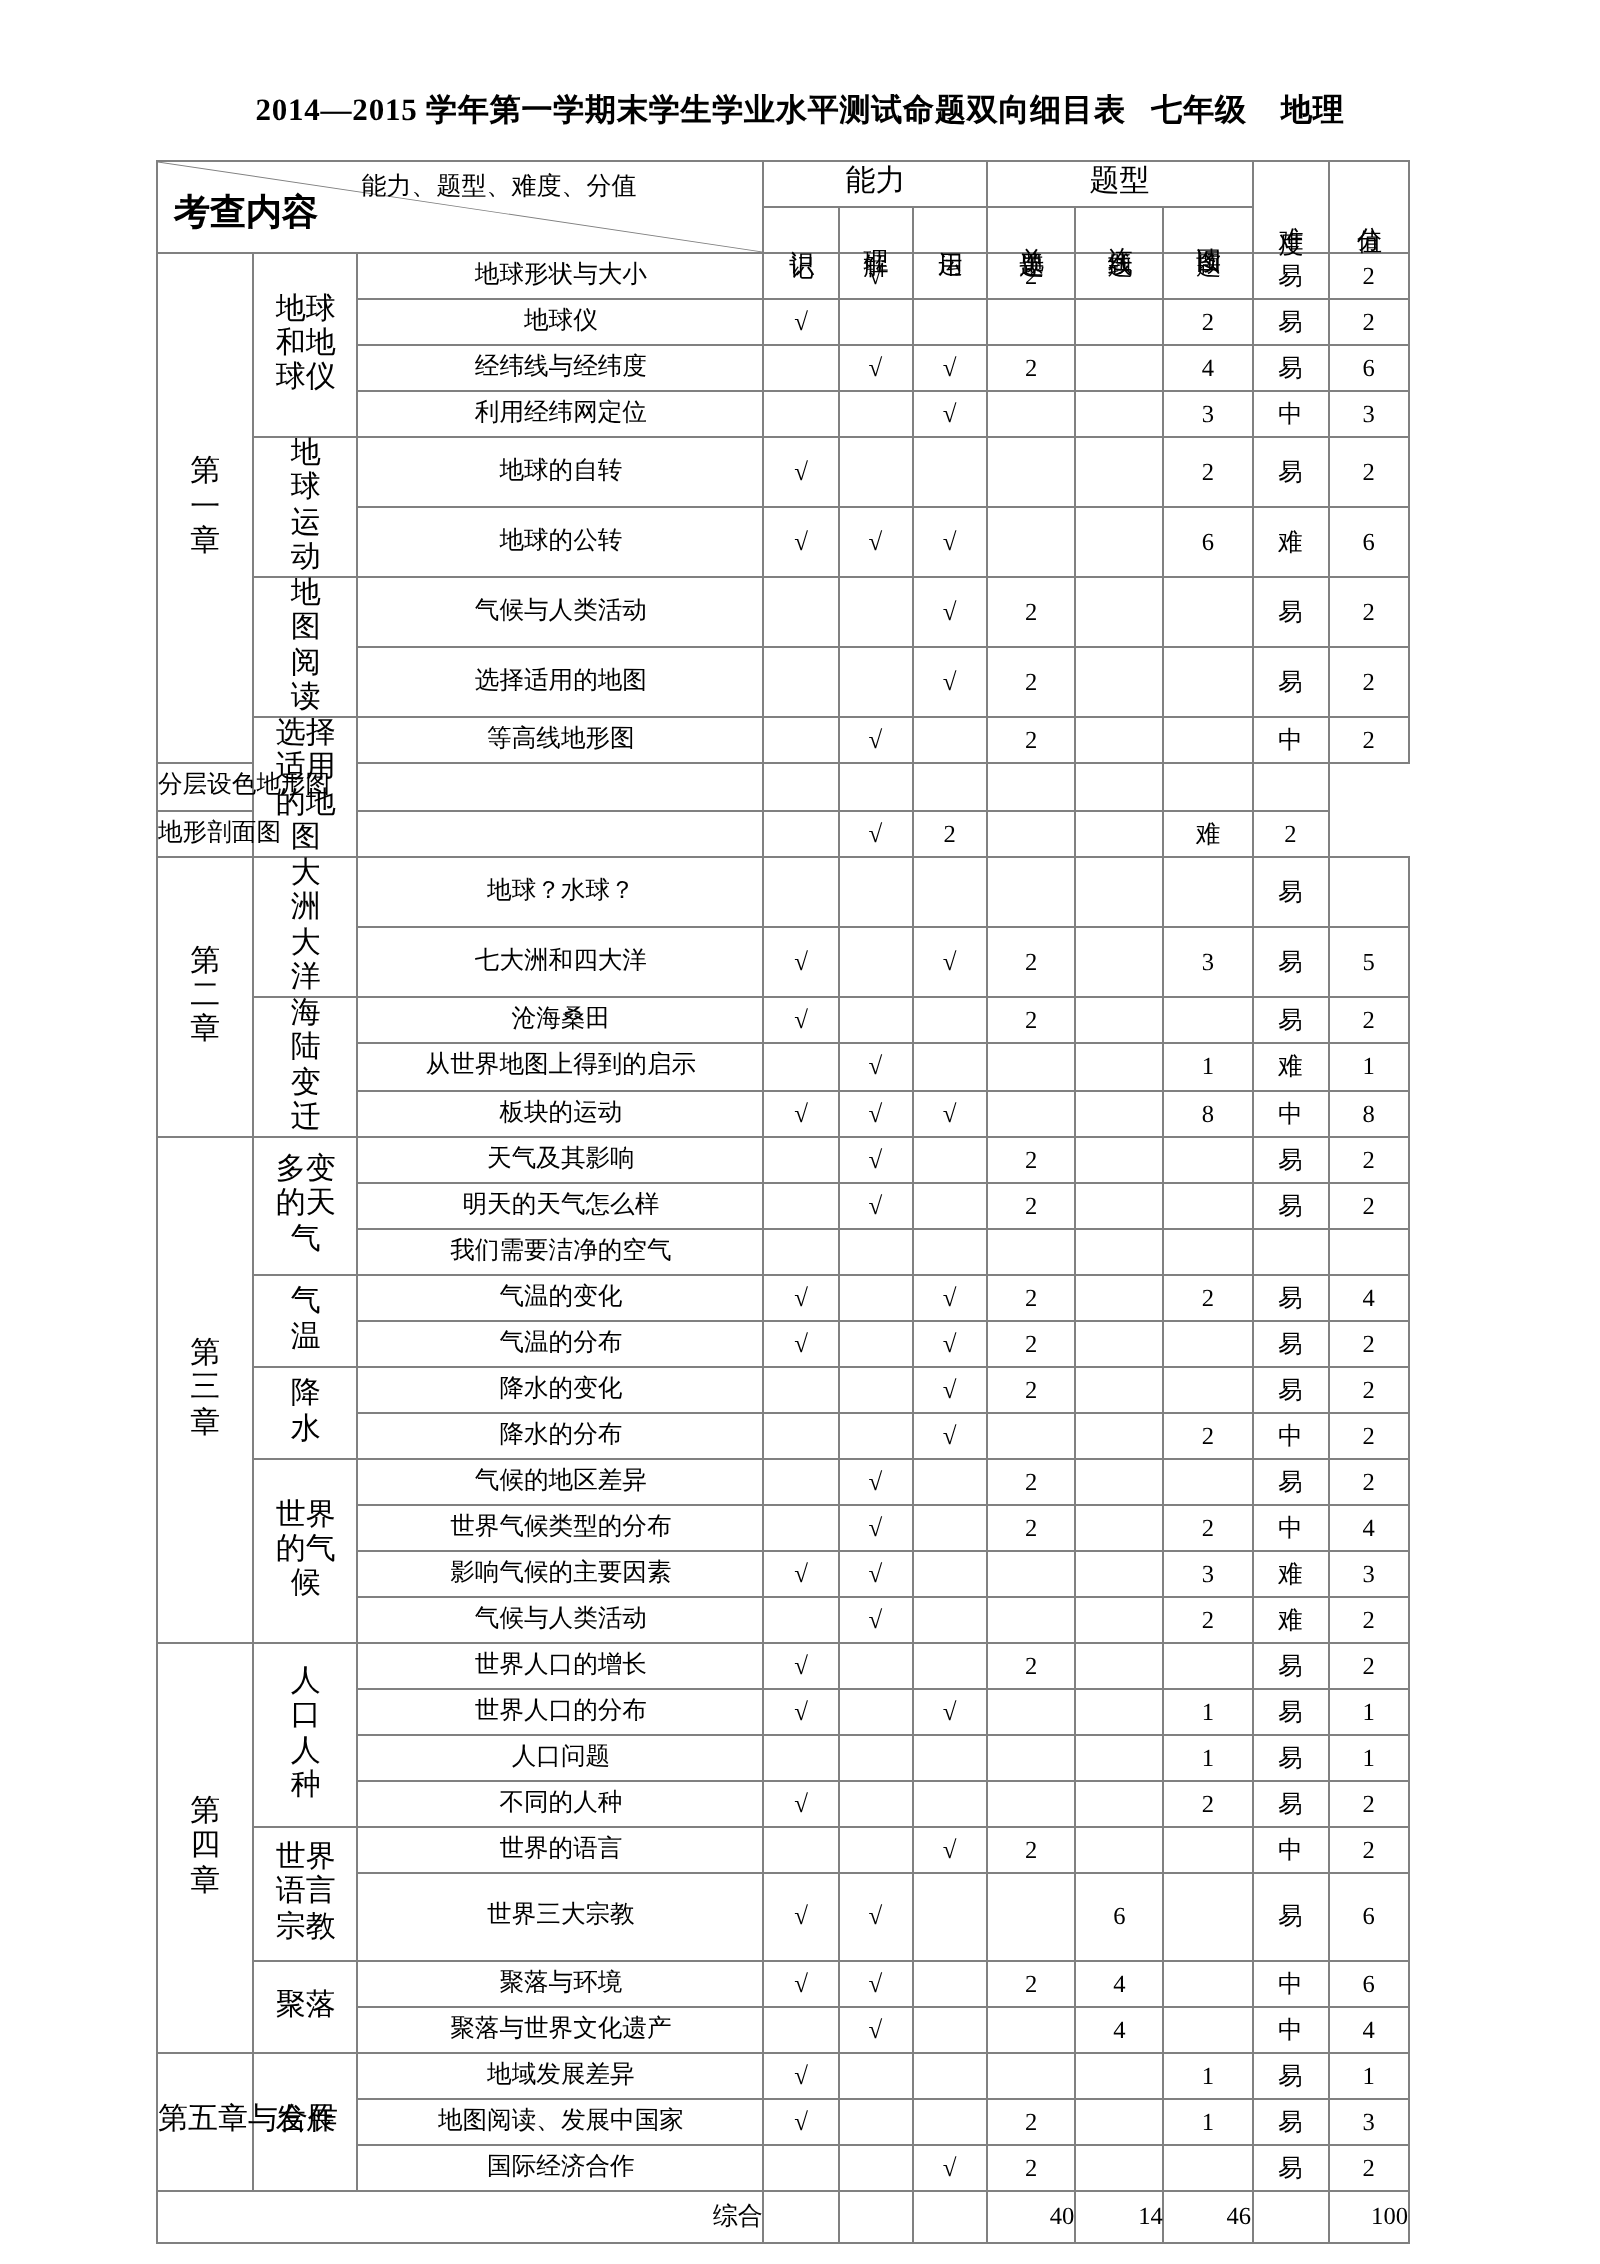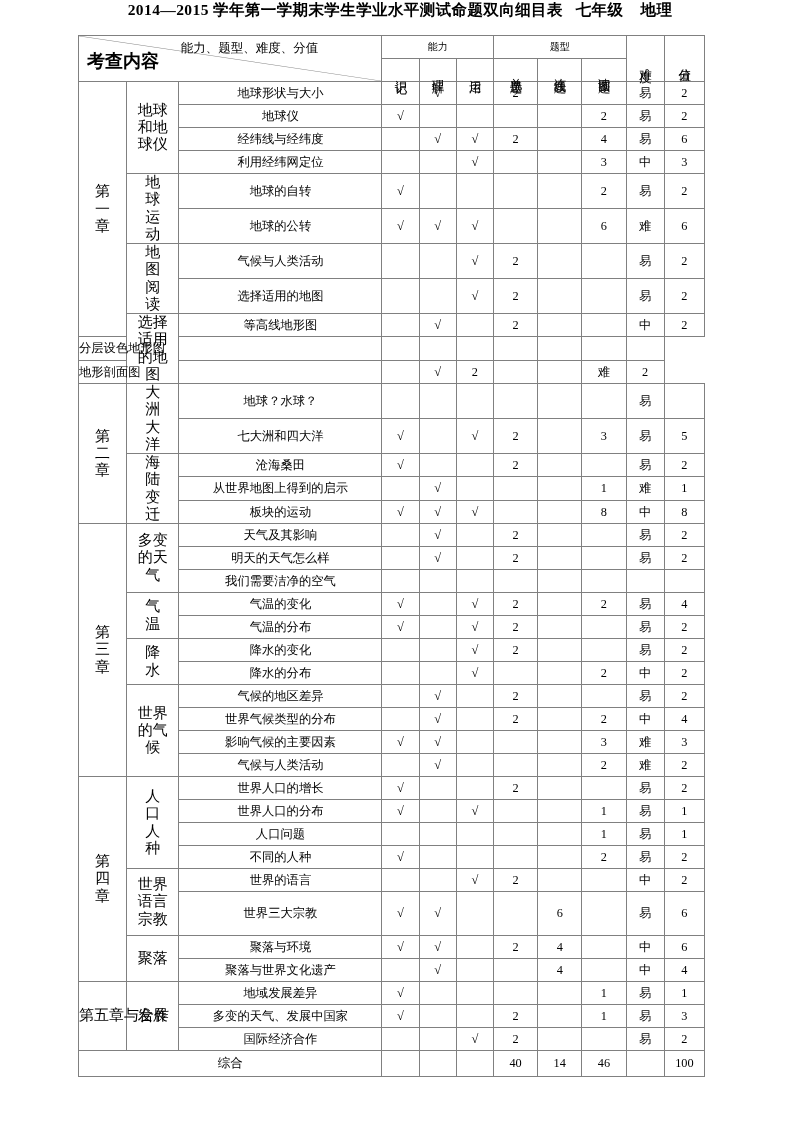--- a/index.html
+++ b/index.html
@@ -18,20 +18,21 @@
     position: relative;
     width: 800px;
     height: 1132px;
     box-sizing: border-box;
   }
   .doc-title {
     text-align: center;
     font-size: 15.5px;
     font-weight: bold;
     letter-spacing: 0.4px;
+    padding-top: 45px;
     padding-bottom: 14px;
     white-space: pre;
   }
   .table-wrap {
     padding: 0 75px 12px 78px;
   }
   table.detail {
     border-collapse: collapse;
     width: 627px;
     table-layout: fixed;
@@ -79,41 +80,42 @@
   .corner .bl-label {
     position: absolute;
     bottom: 9px;
     left: 8px;
     font-size: 18px;
     white-space: nowrap;
     font-weight: bold;
   }
   .grp-head {
     height: 38px;
-    font-size: 10px;
+    font-size: 15px;
   }
   .sub-head {
     height: 88px;
     vertical-align: middle;
   }
   .vert {
     writing-mode: vertical-rl;
     text-orientation: upright;
     display: inline-block;
     letter-spacing: 2px;
     line-height: 1.18;
     font-size: 12.5px;
   }
   .spanvert {
     height: 126px;
   }
   td.topic {
     text-align: left;
     padding-left: 7px;
     white-space: nowrap;
+    font-family: Liberation Mono, monospace;
   }
   td.chapter, td.group {
     line-height: 1.32;
     font-size: 15px;
   }
   td.chapter .stack, td.group .stack {
     display: block;
     width: 1.1em;
     margin: 0 auto;
     word-break: break-all;
@@ -123,21 +125,21 @@
     width: 2.3em;
     word-break: break-all;
   }
   td.group.oneline .stack { width: auto; word-break: normal; white-space: nowrap; text-align: center; }
   td.chapter.oneline .stack { width: auto; word-break: normal; white-space: nowrap; }
   .chk { font-size: 12.5px; }
   .total-label {
     text-align: center;
     font-size: 12.5px;
   }
-  tr.total td { height: 25px; }
+  tr.total td { height: 25px; text-align: right; }
 </style>
 </head>
 <body>
 
 <div class="page">
 
   <div class="doc-title">2014—2015 学年第一学期末学生学业水平测试命题双向细目表   七年级    地理</div>
 
   <div class="table-wrap">
     <table class="detail">
@@ -625,21 +627,21 @@
             <td><span class="chk">√</span></td>
             <td></td>
             <td></td>
             <td></td>
             <td></td>
             <td>1</td>
             <td>易</td>
             <td>1</td>
           </tr>
           <tr>
-            <td class="topic">多变的天气、发展中国家</td>
+            <td class="topic">地图阅读、发展中国家</td>
             <td><span class="chk">√</span></td>
             <td></td>
             <td></td>
             <td>2</td>
             <td></td>
             <td>1</td>
             <td>易</td>
             <td>3</td>
           </tr>
           <tr>

